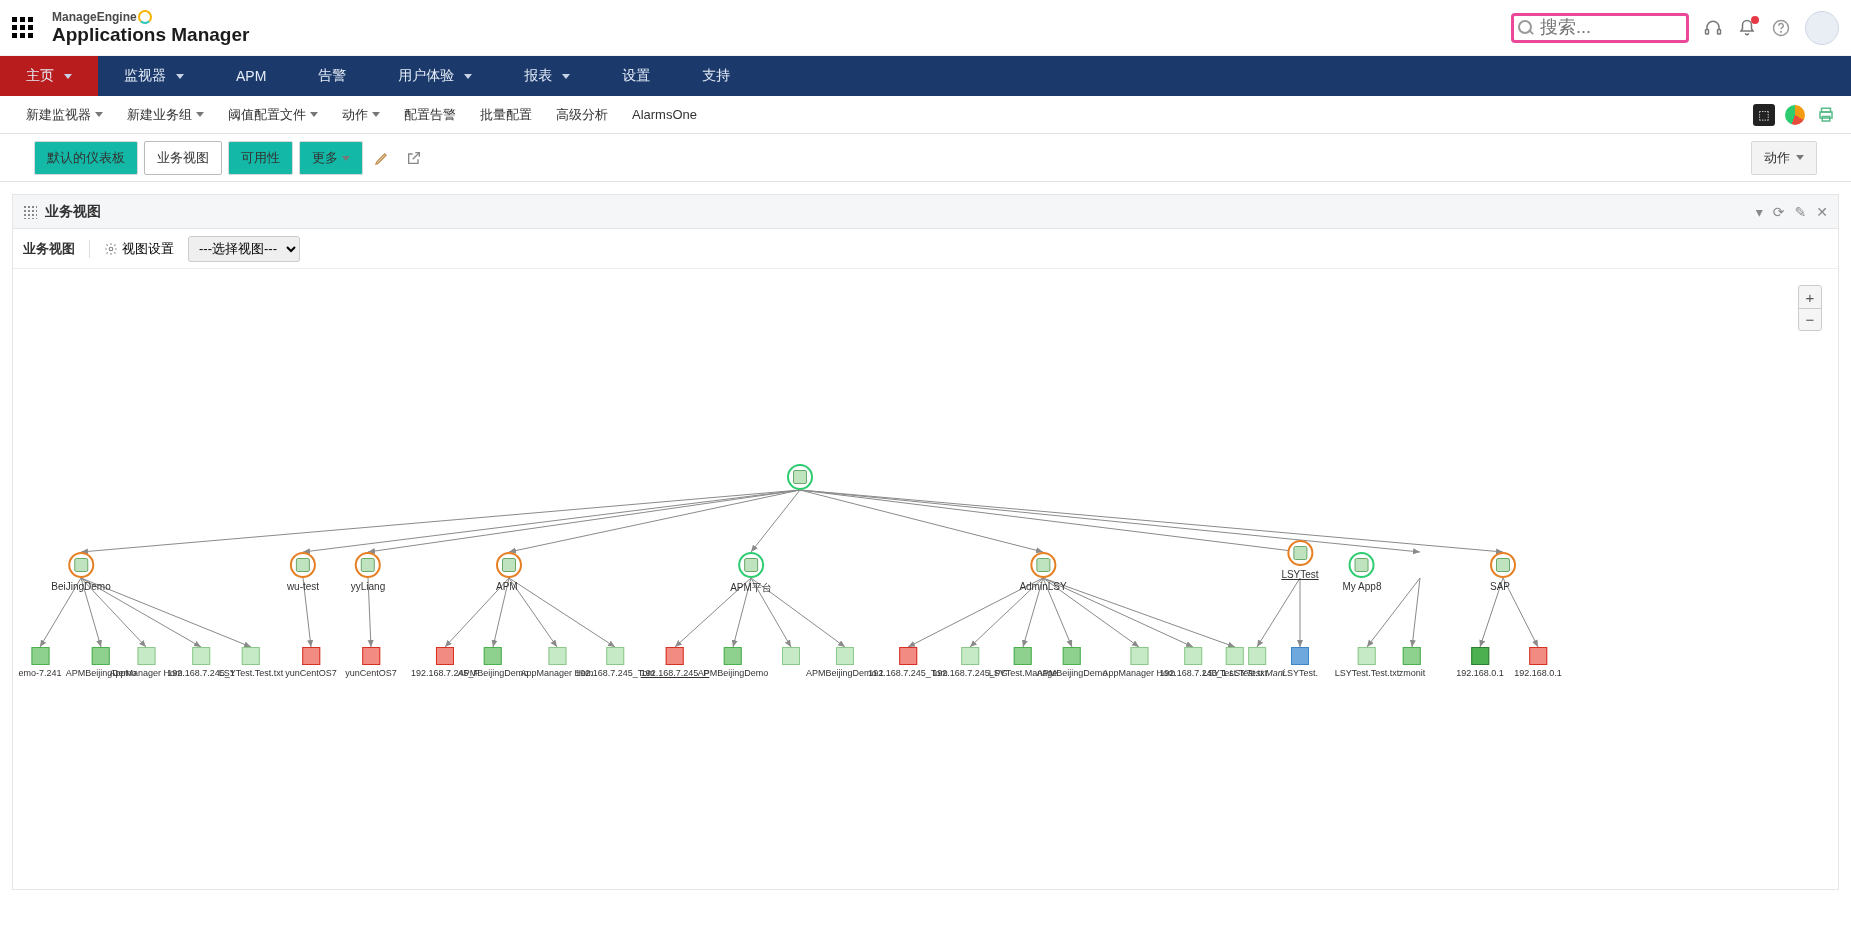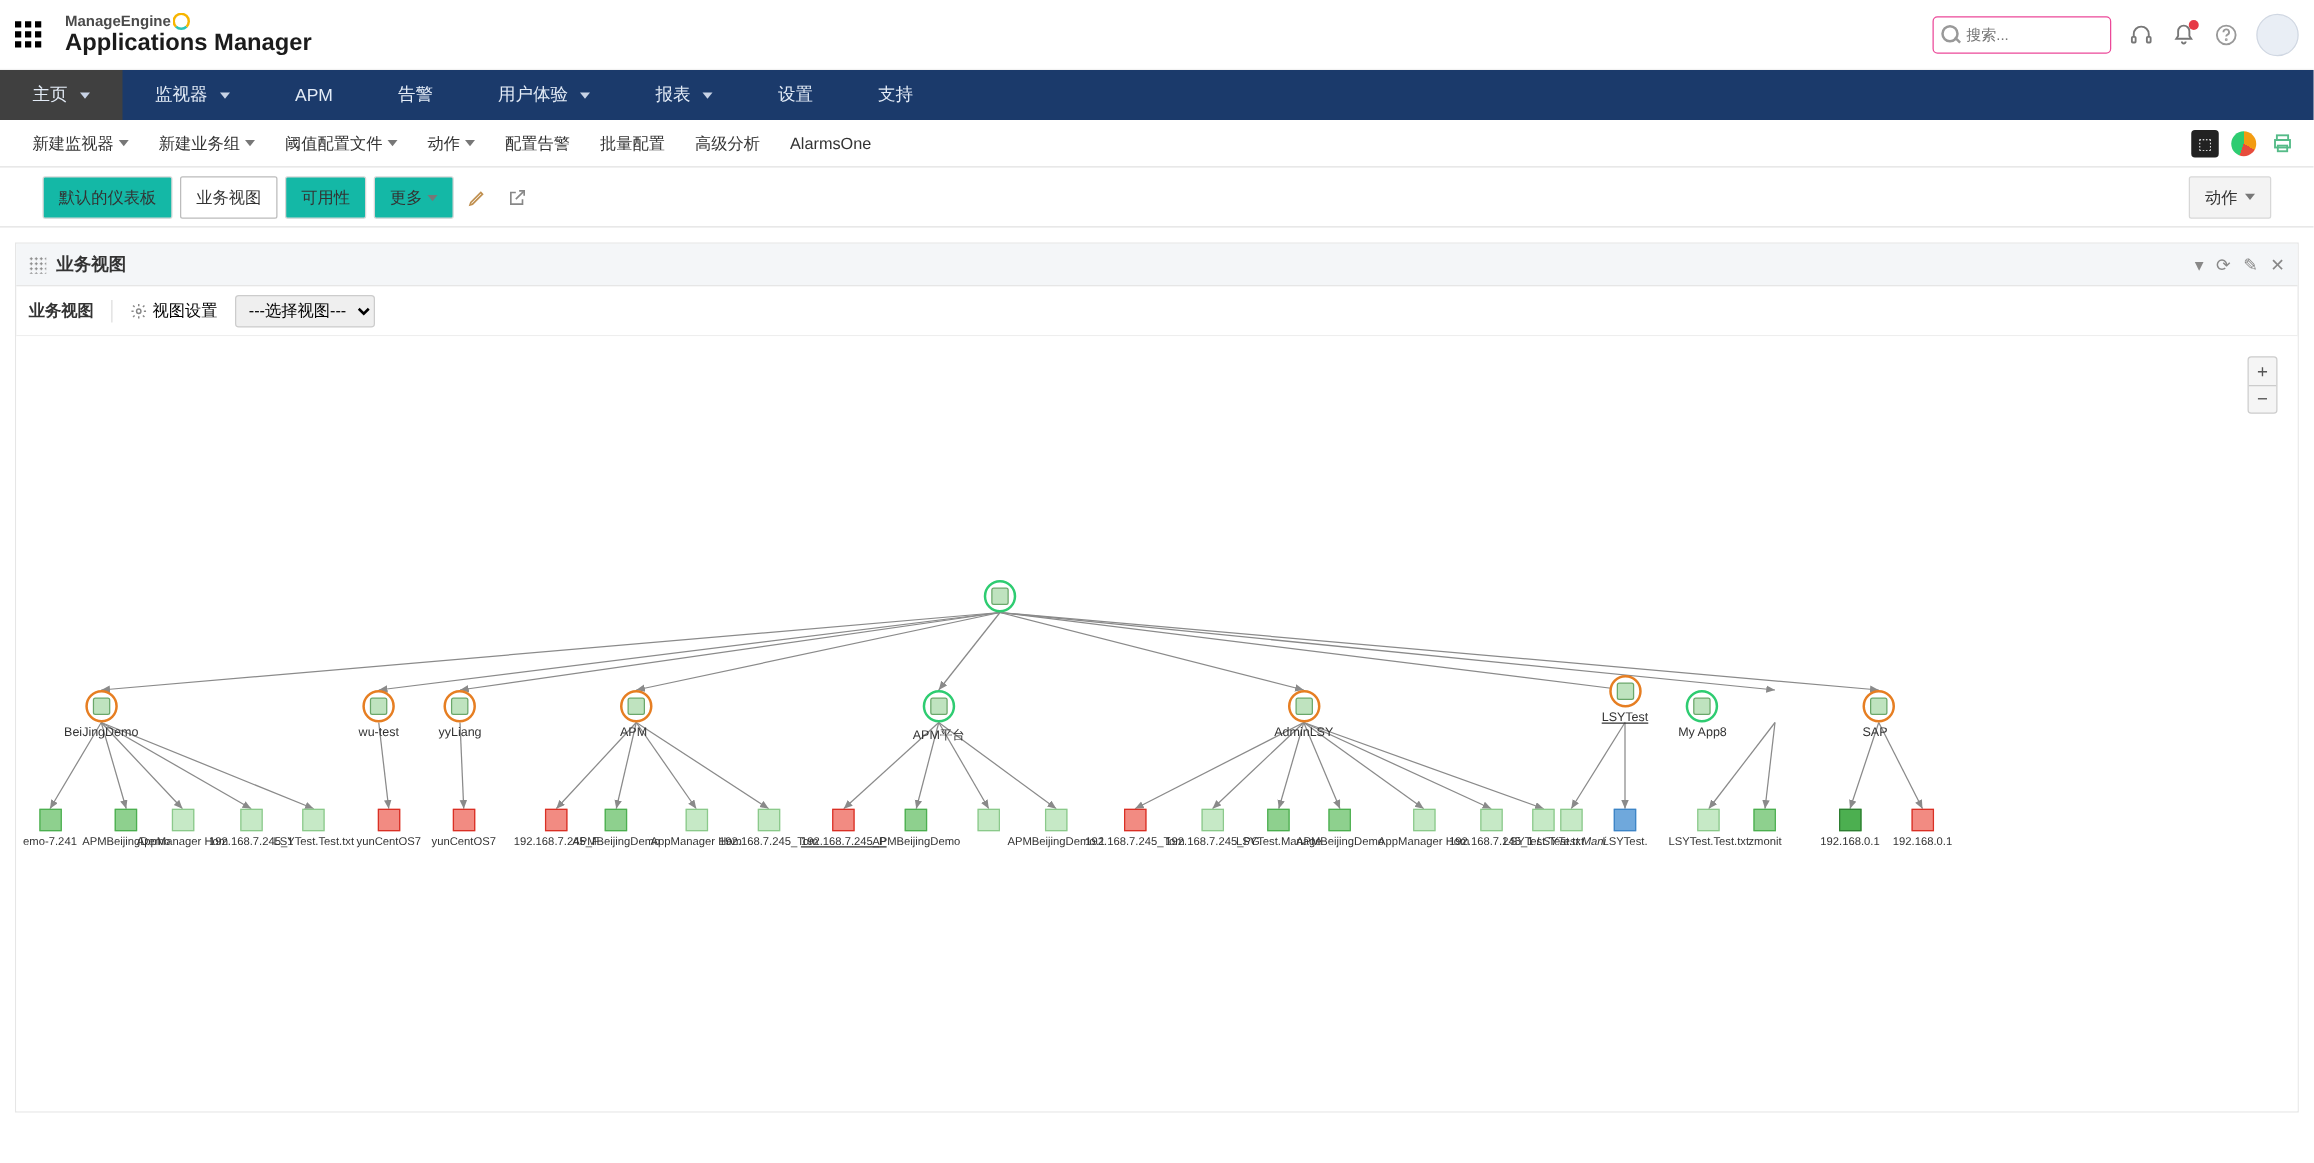--- a/index.html
+++ b/index.html
@@ -7,32 +7,32 @@
 
 
 .top-band { height: 56px; display: flex; align-items: center; padding: 0 12px; border-bottom: 1px solid #f2f2f2; }
 .apps-grid { width: 22px; height: 22px; display: grid; grid-template-columns: repeat(3,5px); grid-template-rows: repeat(3,5px); gap: 3px; margin-right: 18px; cursor: pointer; }
 .apps-grid span { background: #000; }
 .brand-block .me { font-size: 12px; font-weight: 600; color: #4a4a4a; display: flex; align-items: center; }
 .brand-block .me .swirl { width: 14px; height: 14px; border: 2px solid #f7b500; border-bottom-color: #2ec4b6; border-radius: 50%; margin-left: 1px; }
 .brand-block .app-name { font-size: 19px; font-weight: 600; color: #1b1b1b; }
 .top-right { margin-left: auto; display: flex; align-items: center; gap: 14px; }
 .search-wrap { position: relative; }
-.search-wrap input { width: 143px; height: 30px; border: 1px solid #ec4899; border-radius: 4px; padding: 0 10px 0 26px; font-size: 12px; }
+.search-wrap input { width: 178px; height: 30px; border: 3px solid #ec4899; border-radius: 4px; padding: 0 10px 0 26px; font-size: 18px; }
 .search-wrap .mag { position: absolute; left: 7px; top: 7px; width: 14px; height: 14px; border: 2px solid #999; border-radius: 50%; }
 .search-wrap .mag::after { content:""; position:absolute; width:6px; height:2px; background:#999; transform:rotate(45deg); right:-4px; bottom:-1px; }
 .hdr-icon { width: 20px; height: 20px; color: #777; cursor: pointer; display:flex; align-items:center; justify-content:center; }
 .bell { position: relative; }
 .bell .dot { position:absolute; top:-2px; right:-2px; width:8px; height:8px; background:#e63946; border-radius:50%; }
 .avatar-blank { width: 34px; height: 34px; background:#e9eef5; border-radius:50%; border:1px solid #d0d7e2; }
 
 
 .main-nav { height: 40px; background: #1b3a6b; display: flex; align-items: stretch; }
 .main-nav .item { color: #e4ecf7; font-size: 14px; display:flex; align-items:center; padding: 0 26px; cursor:pointer; position:relative; }
-.main-nav .item.active { background: #404040; }
+.main-nav .item.active { background: #b91c1c; }
 .main-nav .item .caret { margin-left: 10px; width:0; height:0; border-left:4px solid transparent; border-right:4px solid transparent; border-top:5px solid #c8d3e6; }
 
 
 .sub-nav { height: 38px; background:#fff; border-bottom:1px solid #e1e1e1; display:flex; align-items:center; padding: 0 14px; font-size:13px; }
 .sub-nav .sitem { color:#333; padding: 0 12px; cursor:pointer; display:flex; align-items:center; }
 .sub-nav .sitem .caret { margin-left:4px; width:0; height:0; border-left:4px solid transparent; border-right:4px solid transparent; border-top:5px solid #777; }
 .sub-right { margin-left:auto; display:flex; gap:10px; align-items:center; }
 .sq-icon { width:22px; height:22px; border-radius:3px; display:flex; align-items:center; justify-content:center; cursor:pointer; }
 .sq-icon.black { background:#222; color:#fff; font-size:12px; }
 .pie { width:20px; height:20px; border-radius:50%; background: conic-gradient(#f39c12 0 120deg, #e74c3c 120deg 200deg, #2ecc71 200deg 360deg); cursor:pointer; }

